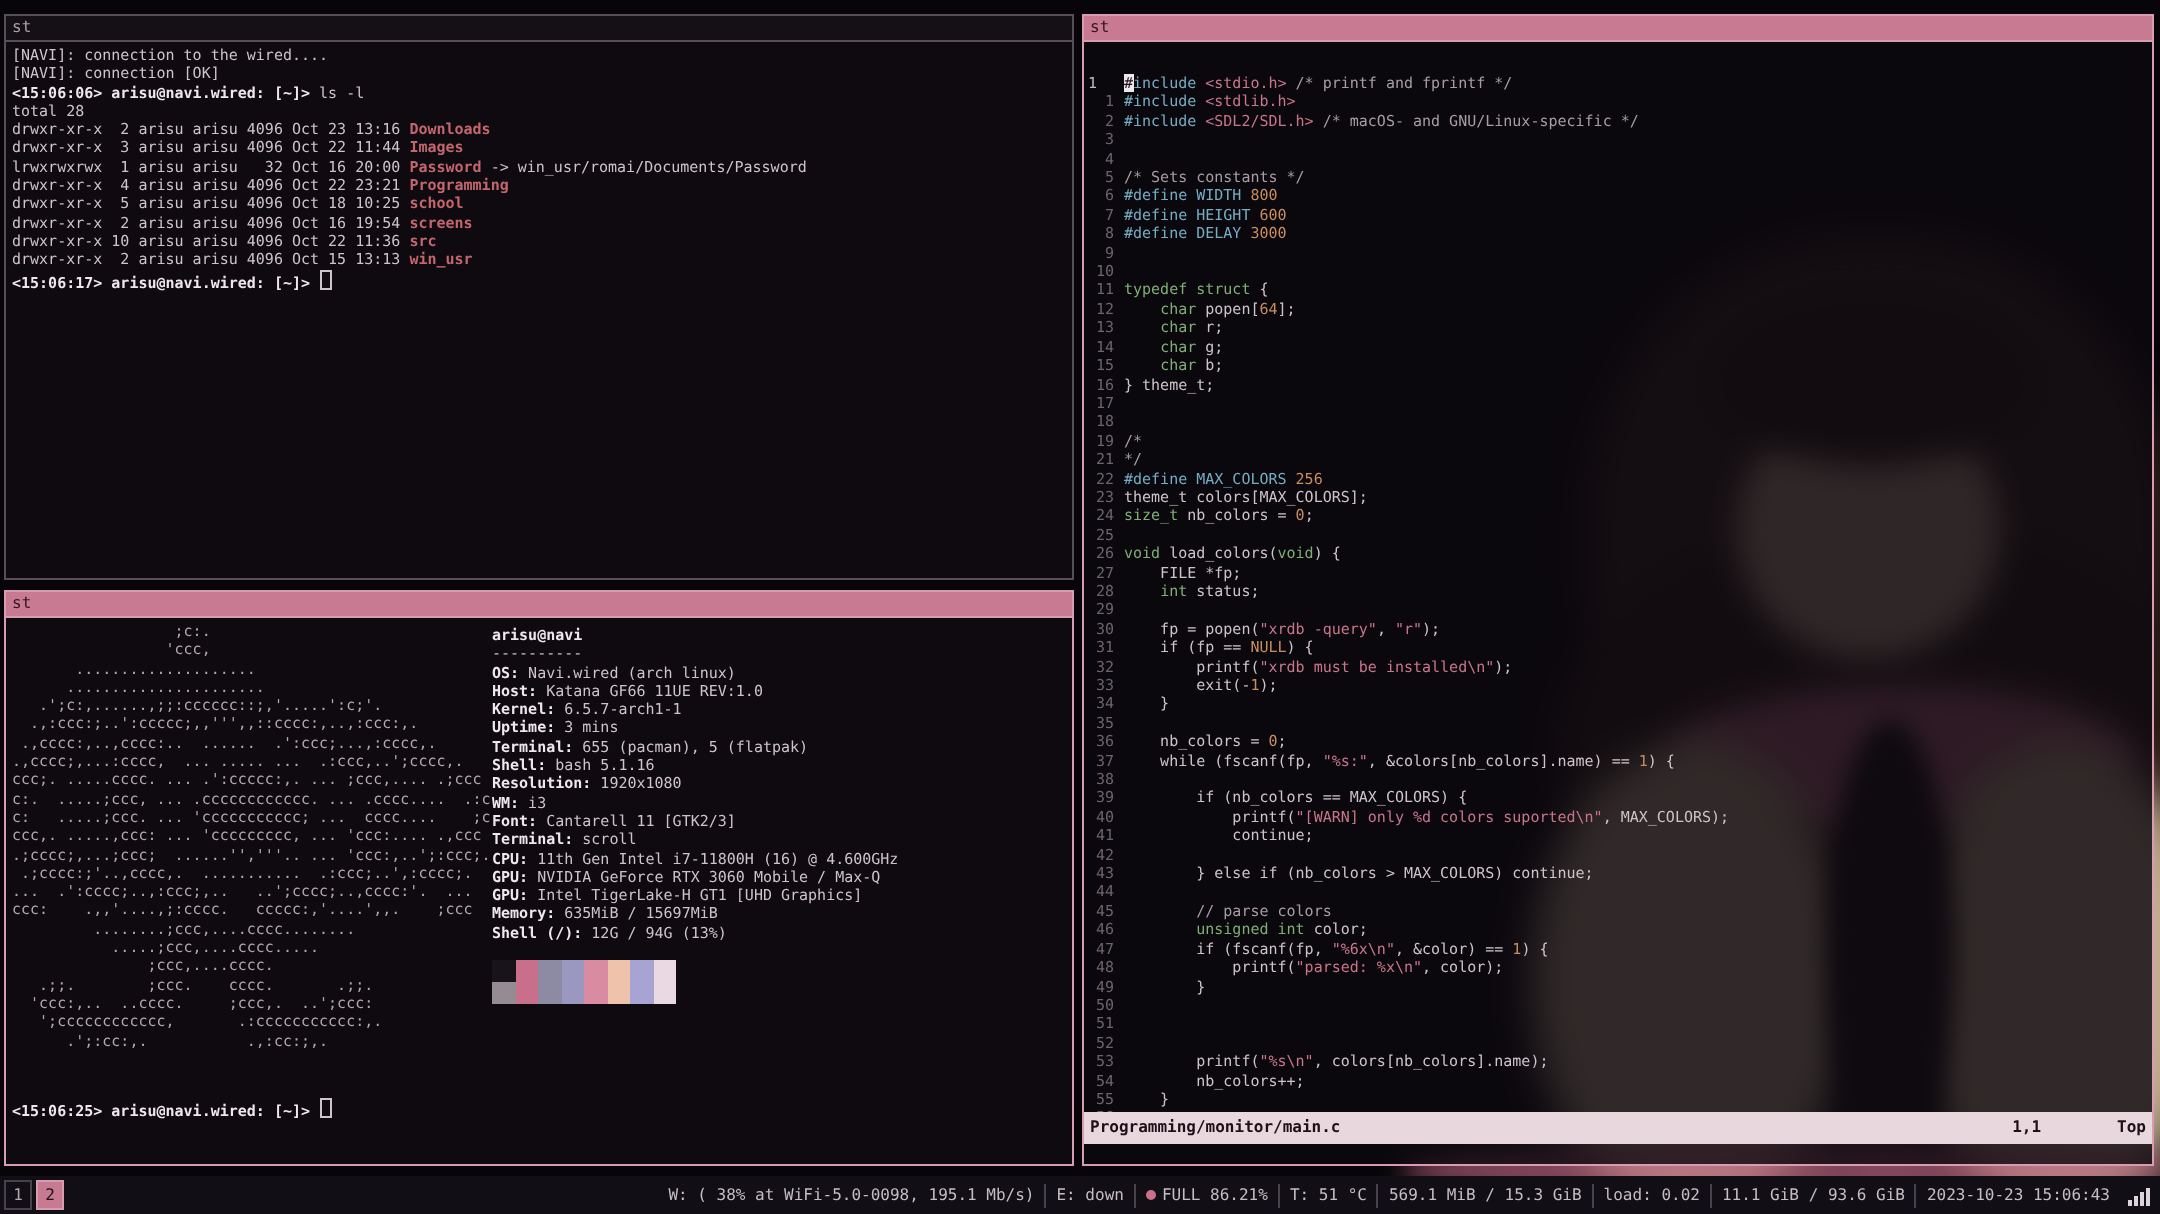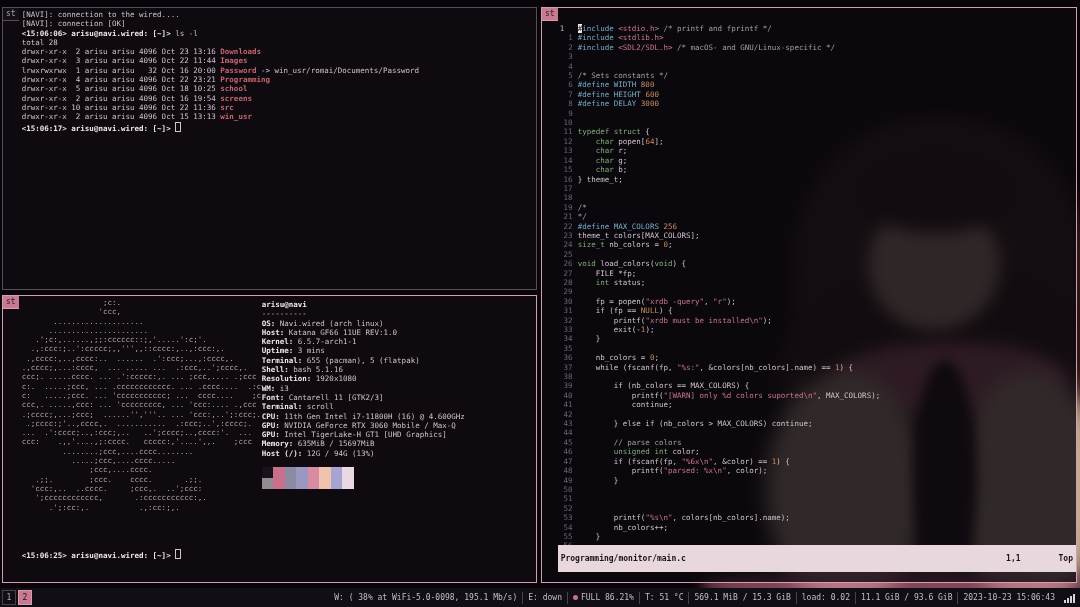--- a/index.html
+++ b/index.html
@@ -13,21 +13,21 @@
   .wp-hair2{left:778px;top:260px;width:330px;height:230px;background:var(--wp-hair2);}
   .wp-face{left:868px;top:200px;width:132px;height:130px;background:var(--wp-face);}
   .wp-bangs{left:856px;top:148px;width:160px;height:85px;background:var(--wp-hair2);}
   .wp-collar{left:833px;top:342px;width:235px;height:75px;background:var(--wp-collar);}
   .wp-jacket-l{left:766px;top:372px;width:160px;height:235px;background:var(--wp-jacket);filter:blur(10px);}
   .wp-jacket-r{left:956px;top:372px;width:150px;height:235px;background:var(--wp-jacket);filter:blur(10px);}
   .wp-shirt{left:913px;top:360px;width:64px;height:235px;background:var(--wp-shirt);filter:blur(6px);}
   .wp-bottom{left:700px;top:568px;width:390px;height:34px;background:var(--wp-collar);filter:blur(6px);opacity:.7;}
 
   
-  .win{position:absolute;z-index:1;box-sizing:border-box;display:flex;flex-direction:row;
+  .win{position:absolute;z-index:1;box-sizing:border-box;display:flex;flex-direction:column;
        background:var(--term-bg);border:1px solid var(--border-dim);}
   .win.pink{border-color:var(--pink-border);}
   .win.glass{background:var(--glass-bg);}
   .titlebar{flex:none;height:12px;line-height:12px;font-size:8px;padding:0 3px;
             background:var(--unfocused-bg);color:var(--unfocused-fg);
             border-bottom:1px solid var(--border-dim);}
   .win.pink .titlebar{background:var(--pink);color:var(--pink-text);border-bottom-color:var(--pink-border);}
   .tbody{flex:1;position:relative;overflow:hidden;padding:2px 0 0 3px;
          font-size:7.5px;line-height:9.3px;color:var(--fg);}
   .tline{white-space:pre;height:9.3px;}
@@ -57,21 +57,21 @@
   .swatch{width:11.5px;height:11px;}
   .palette{margin-top:9px;}
   .fetch-prompt{position:absolute;left:3px;bottom:22px;white-space:pre;}
 
   
   .vimbody{display:flex;flex-direction:column;padding:0;}
   .code{flex:1;overflow:hidden;padding:16px 0 0 2px;}
   .vrow{white-space:pre;height:9.42px;line-height:9.42px;}
   .gut{display:inline-block;width:13px;margin-right:5px;text-align:right;color:var(--gut);}
   .gut.cur{text-align:left;color:#c3b8bf;}
-  .statusline{flex:none;height:27px;display:flex;align-items:center;background:var(--sl-bg);
+  .statusline{flex:none;height:16px;display:flex;align-items:center;background:var(--sl-bg);
               color:var(--sl-fg);font-size:8px;font-weight:bold;padding:0 3px;}
   .sl-pos{margin-left:auto;}
   .sl-scroll{margin-left:38px;}
   .cmdline{flex:none;height:10px;}
 
   
   .bar{position:absolute;left:0;right:0;bottom:0;height:19px;z-index:2;background:var(--bar-bg);
        display:flex;align-items:center;font-size:8px;color:var(--bar-fg);}
   .ws{min-width:8px;padding:0 2px;height:13px;line-height:13px;text-align:center;margin-left:2px;
       border:1px solid var(--sep);color:#b3a9b0;}
@@ -153,21 +153,21 @@
         <div class="tline"><span class="c-b">Terminal:</span><span class="c-n"> 655 (pacman), 5 (flatpak)</span></div>
         <div class="tline"><span class="c-b">Shell:</span><span class="c-n"> bash 5.1.16</span></div>
         <div class="tline"><span class="c-b">Resolution:</span><span class="c-n"> 1920x1080</span></div>
         <div class="tline"><span class="c-b">WM:</span><span class="c-n"> i3</span></div>
         <div class="tline"><span class="c-b">Font:</span><span class="c-n"> Cantarell 11 [GTK2/3]</span></div>
         <div class="tline"><span class="c-b">Terminal:</span><span class="c-n"> scroll</span></div>
         <div class="tline"><span class="c-b">CPU:</span><span class="c-n"> 11th Gen Intel i7-11800H (16) @ 4.600GHz</span></div>
         <div class="tline"><span class="c-b">GPU:</span><span class="c-n"> NVIDIA GeForce RTX 3060 Mobile / Max-Q</span></div>
         <div class="tline"><span class="c-b">GPU:</span><span class="c-n"> Intel TigerLake-H GT1 [UHD Graphics]</span></div>
         <div class="tline"><span class="c-b">Memory:</span><span class="c-n"> 635MiB / 15697MiB</span></div>
-        <div class="tline"><span class="c-b">Host (/):</span><span class="c-n"> 12G / 94G (13%)</span></div>
+        <div class="tline"><span class="c-b">Shell (/):</span><span class="c-n"> 12G / 94G (13%)</span></div>
         <div class="palette">
           <div class="prow">
             <div class="swatch" style="background: rgb(24, 18, 27);"></div>
             <div class="swatch" style="background: rgb(201, 110, 139);"></div>
             <div class="swatch" style="background: rgb(141, 138, 164);"></div>
             <div class="swatch" style="background: rgb(154, 151, 192);"></div>
             <div class="swatch" style="background: rgb(217, 139, 162);"></div>
             <div class="swatch" style="background: rgb(239, 195, 171);"></div>
             <div class="swatch" style="background: rgb(167, 164, 212);"></div>
             <div class="swatch" style="background: rgb(234, 217, 226);"></div>

